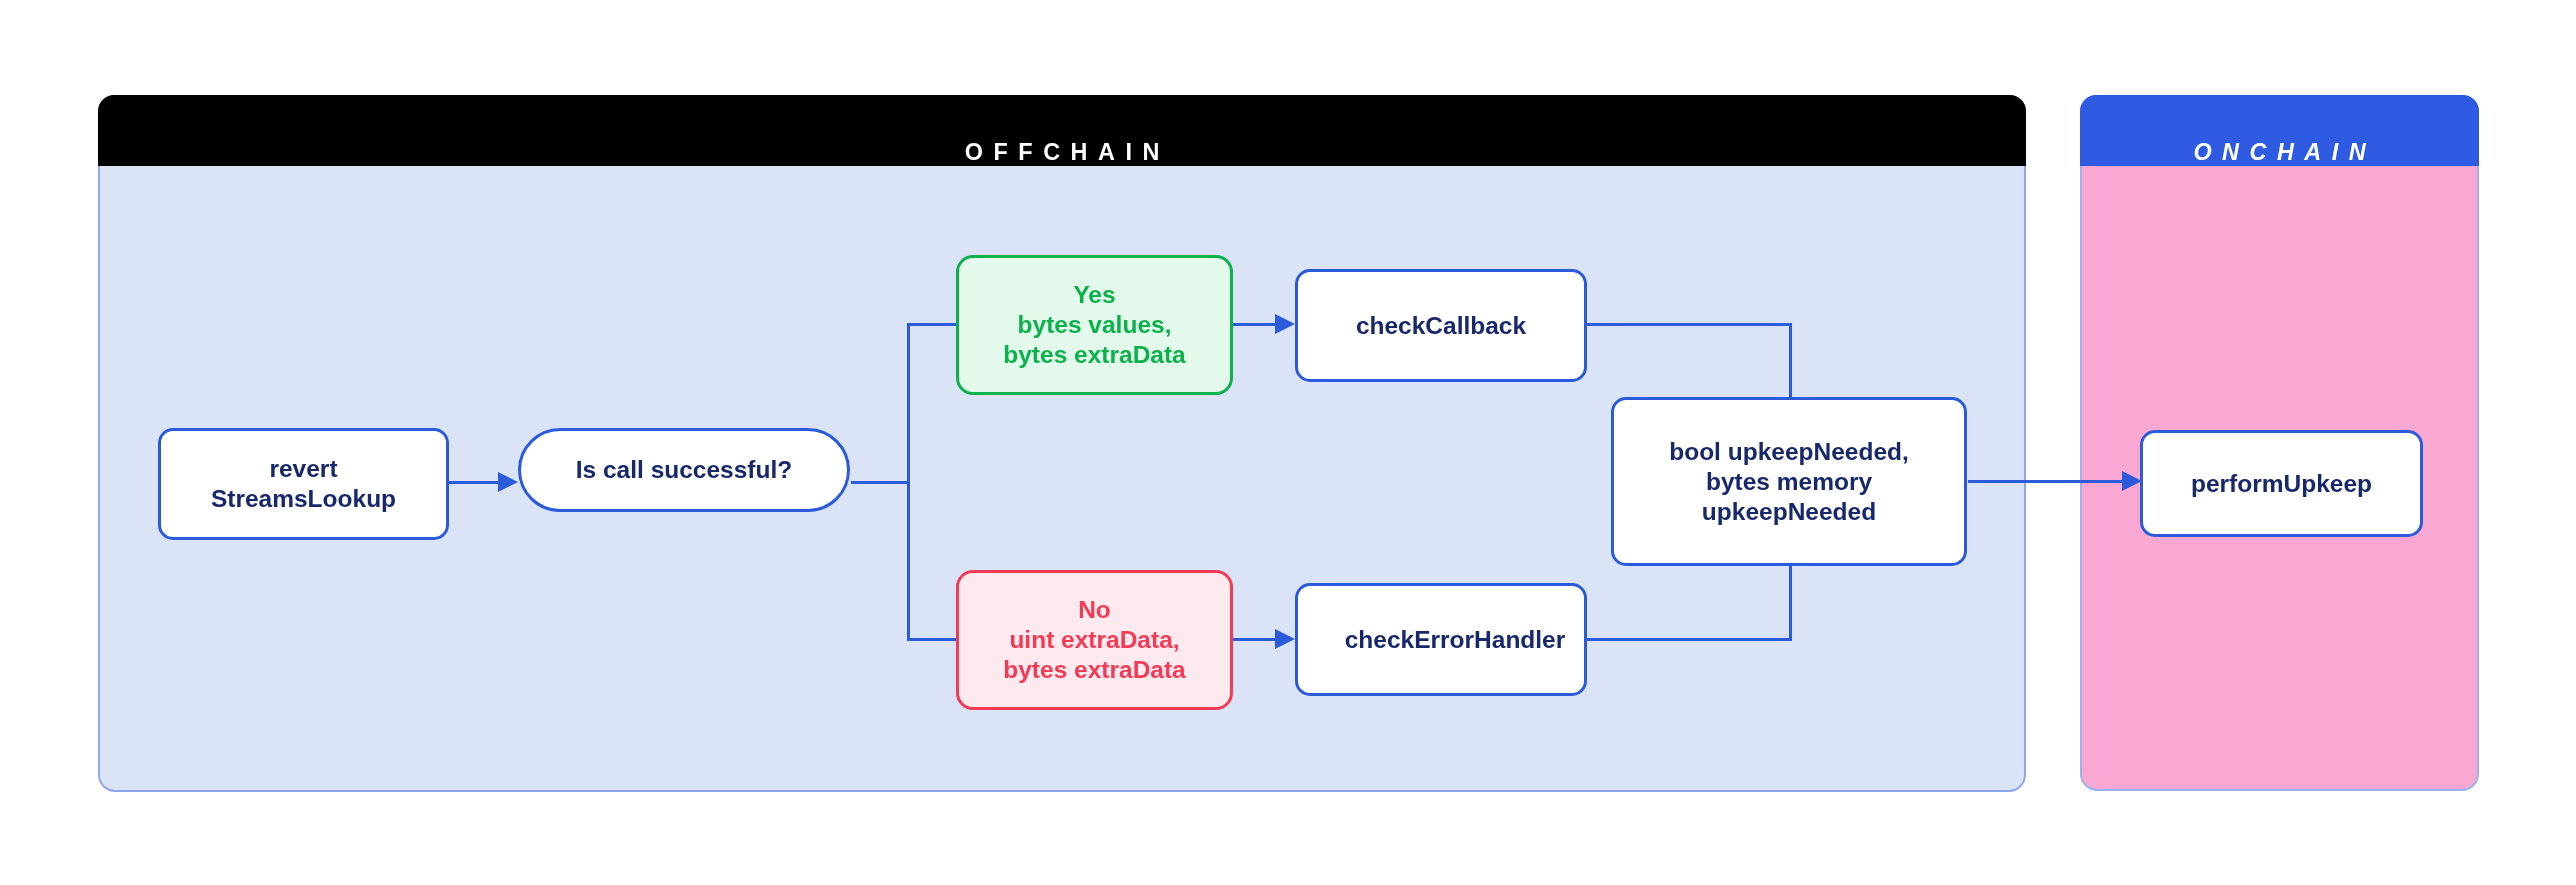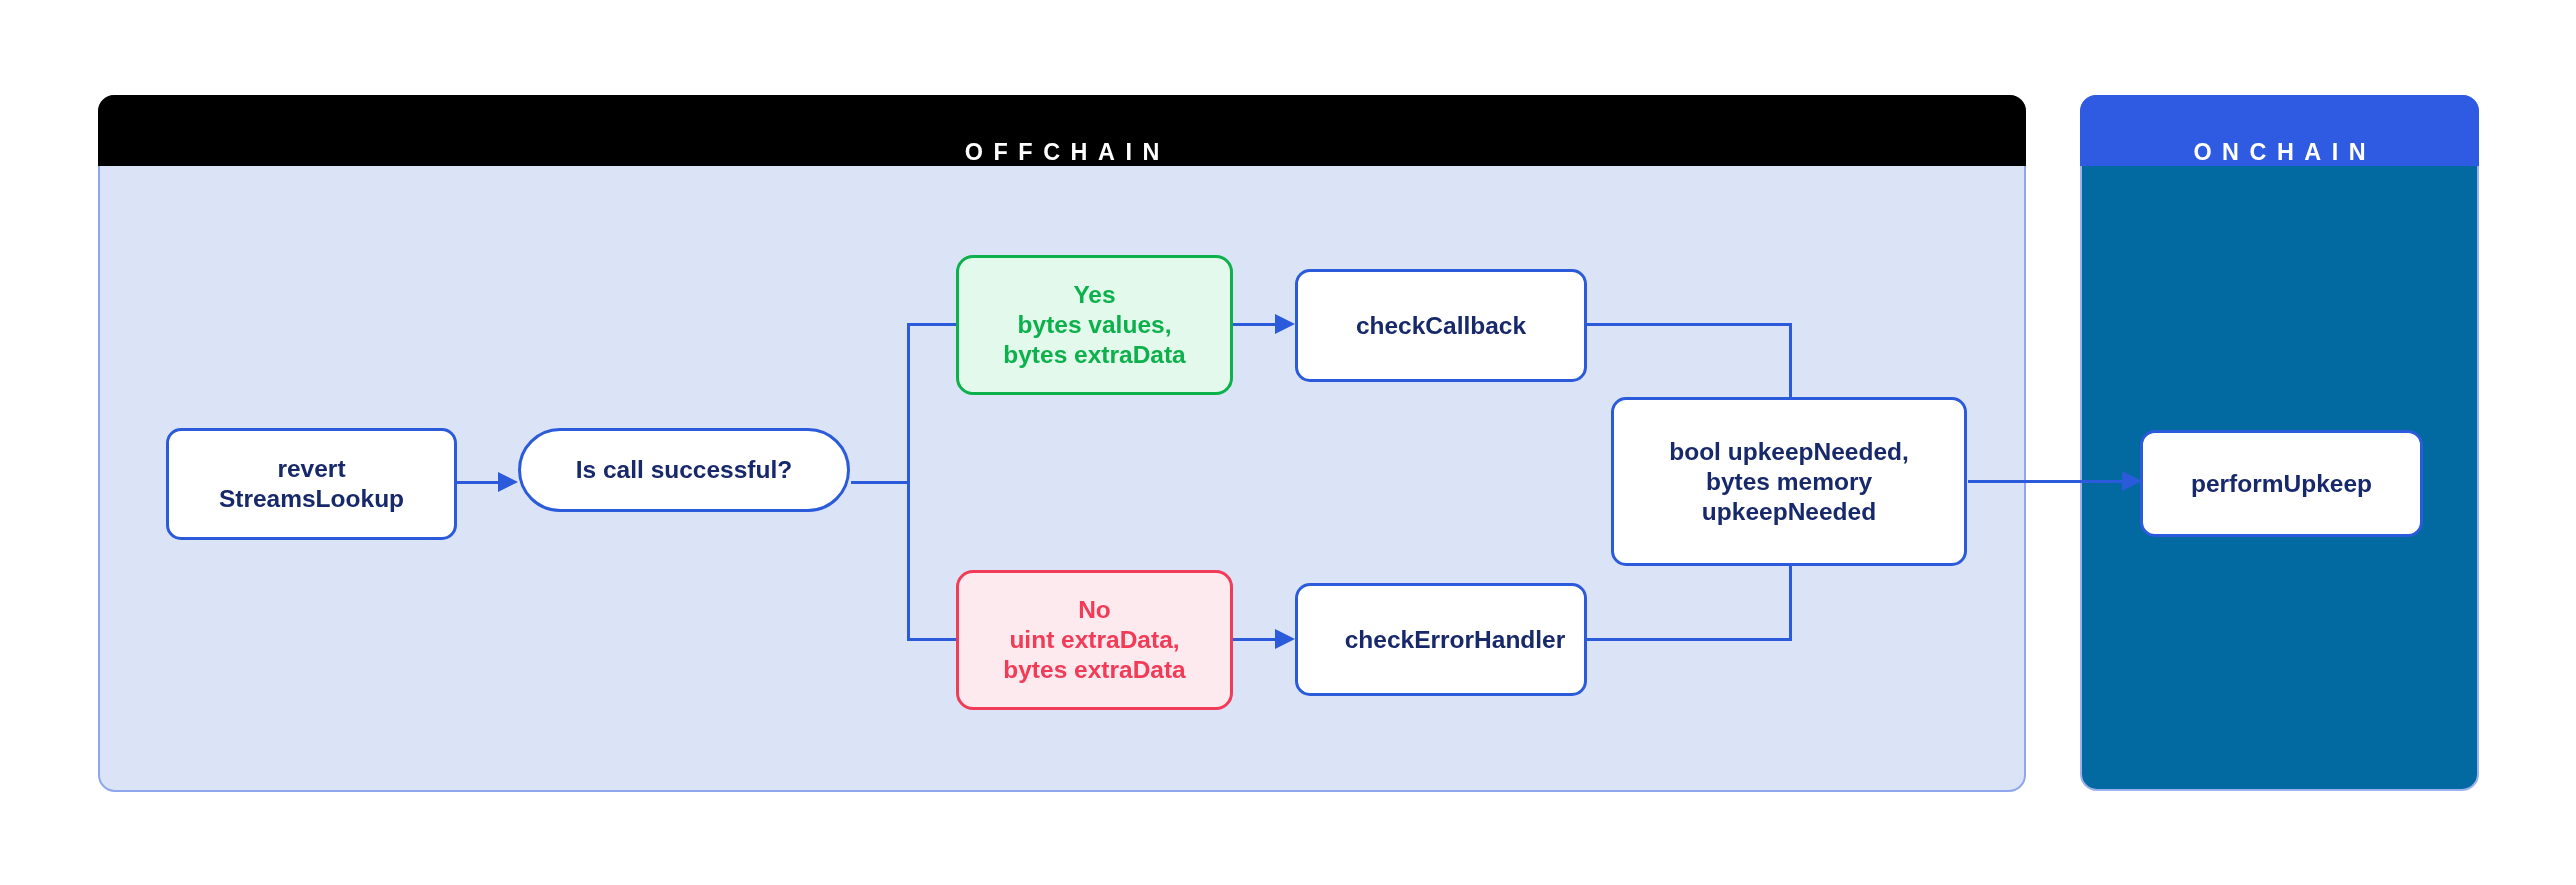--- a/index.html
+++ b/index.html
@@ -2,21 +2,21 @@
 <html style="font-size:8.5px"><head>
 <meta charset="utf-8">
 <style>
   html,body{margin:0;padding:0;background:#ffffff;}
   body{width:2576px;height:886px;overflow:hidden;font-family:"Liberation Sans",sans-serif;}
   .canvas{position:relative;width:2576px;height:886px;background:#ffffff;}
 
   
   .panel{position:absolute;border-radius:17px;box-sizing:border-box;}
   .panel-offchain{left:98px;top:95px;width:1928px;height:697px;background:#dbe4f7;border:2.1px solid #8fa6ec;}
-  .panel-onchain{left:2080px;top:95px;width:399px;height:696px;background:#0369a1;border:2.1px solid #9db1ee;}
+  .panel-onchain{left:2080px;top:95px;width:399px;height:696px;background:#f9a8d4;border:2.1px solid #9db1ee;font-style:italic;}
   .panel-header{position:absolute;left:-2.1px;top:-2.1px;width:calc(100% + 4.3px);height:71px;border-radius:16px 16px 0 0;
     display:flex;align-items:flex-end;justify-content:center;color:#ffffff;font-size:23.4px;font-weight:700;
     letter-spacing:0.45em;text-indent:0.45em;}
   .panel-offchain .panel-header{background:#000000;}
   .panel-onchain .panel-header{background:#2e5be2;}
 
   
   .edge{position:absolute;background:#2b5bdb;z-index:1;}
   .edge.h{height:3.2px;}
   .edge.v{width:3.2px;}
@@ -62,21 +62,21 @@
 
   <div class="edge h" style="left:1587px;top:323px;width:205px;"></div>
   <div class="edge v" style="left:1789px;top:323px;height:74px;"></div>
 
   <div class="edge h" style="left:1587px;top:638px;width:205px;"></div>
   <div class="edge v" style="left:1789px;top:564px;height:77px;"></div>
 
   <div class="edge h" style="left:1968px;top:480px;width:155px;"></div>
   <div class="arrow" style="left:2122px;top:471px;"></div>
 
-  <div class="node" style="left:166px;top:428px;width:291px;height:112px;">
+  <div class="node" style="left:158px;top:428px;width:291px;height:112px;">
     <span>revert</span>
     <span>StreamsLookup</span>
   </div>
 
   <div class="node pill" style="left:518px;top:428px;width:332px;height:84px;">
     <span>Is call successful?</span>
   </div>
 
   <div class="node success" style="left:956px;top:255px;width:277px;height:140px;border-radius:17px;">
     <span>Yes</span>

